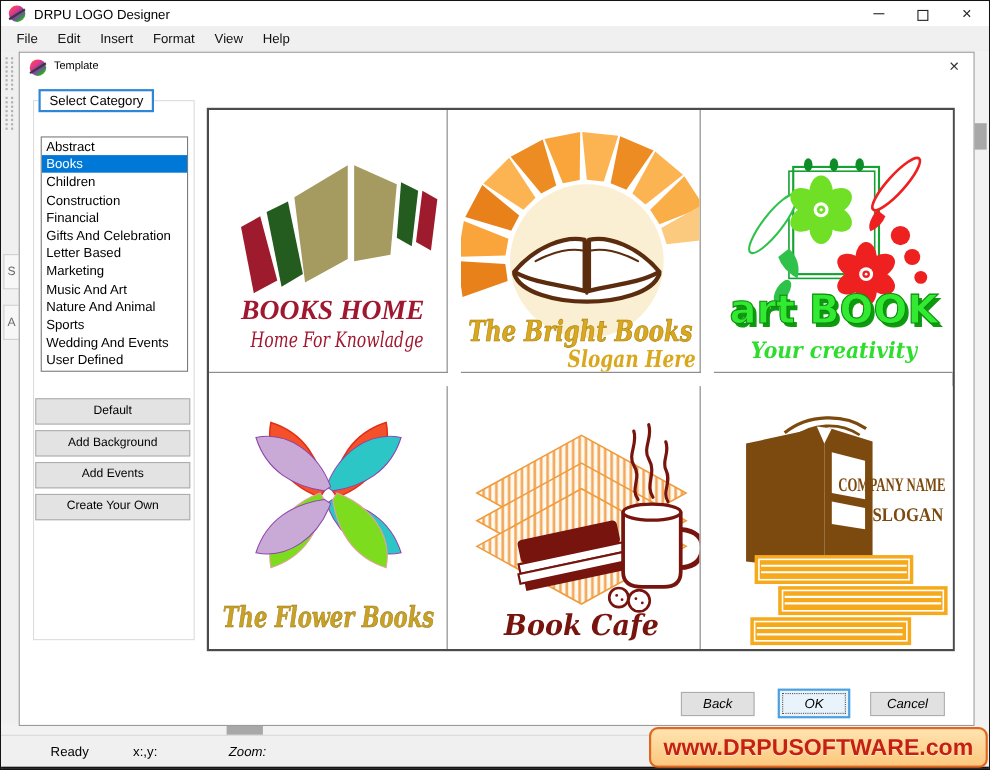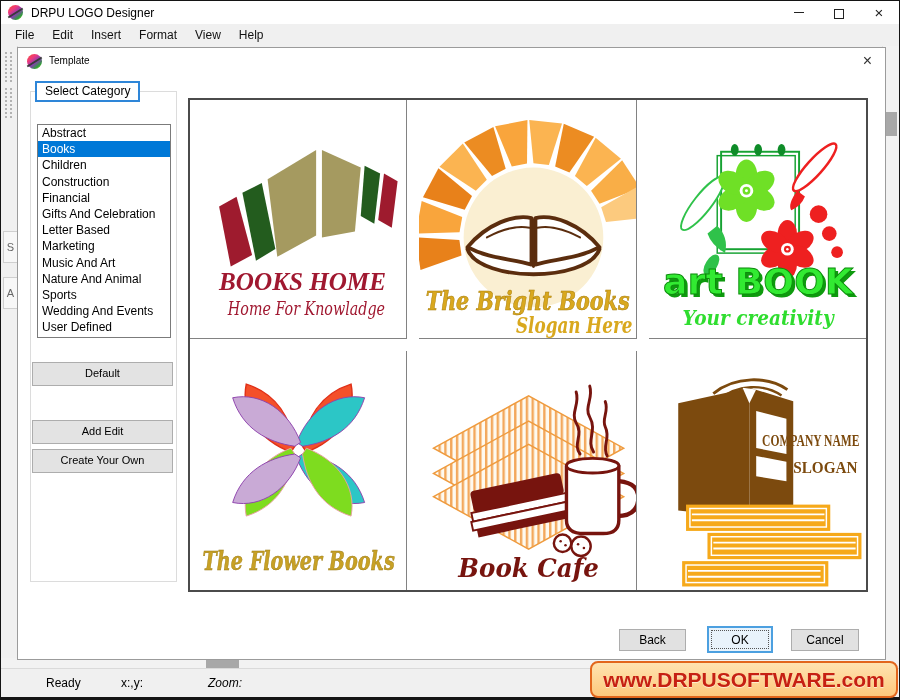--- a/index.html
+++ b/index.html
@@ -66,21 +66,21 @@
   .sb1{top:314px;} .sb2{top:343px;} .sb3{top:372px;} .sb4{top:401px;}
 
   .tgrid{position:absolute;left:170px;top:50px;width:676px;height:490px;border:2px solid #4b4b4b;
     display:grid;grid-template-columns:repeat(3,1fr);grid-template-rows:repeat(2,1fr);background:#fff;gap:12px;}
   .cell{border-right:1px solid #828282;border-bottom:1px solid #828282;overflow:hidden;cursor:default;background:#fff;}
   .cell:nth-child(3n){border-right:none;}
   .cell:nth-child(n+4){border-bottom:none;}
   .cell svg{display:block;width:100%;height:100%;}
 
   .foot-btn{position:absolute;height:22px;background:#e1e1e1;border:1px solid #adadad;font-size:12px;
-    font-family:"Liberation Sans",sans-serif;color:#000;cursor:default;}
+    font-family:"Liberation Sans",sans-serif;color:#000;cursor:default;font-style:italic;}
   .btn-back{left:601px;top:581px;width:67px;}
   .btn-ok{left:689px;top:578px;width:66px;height:27px;background:#e9f3fb;border:2px solid #4ca0e0;
     outline:1px dotted #555;outline-offset:-5px;}
   .btn-cancel{left:773px;top:581px;width:68px;}
 </style>
 </head>
 <body>
 
 <div class="screen">
 
@@ -145,21 +145,22 @@
         <div class="li">Letter Based</div>
         <div class="li">Marketing</div>
         <div class="li">Music And Art</div>
         <div class="li">Nature And Animal</div>
         <div class="li">Sports</div>
         <div class="li">Wedding And Events</div>
         <div class="li">User Defined</div>
       </div>
 
       <div class="side-btn sb1">Default</div>
-      <div class="side-btn sb3">Add Edit</div>
+      <div class="side-btn sb2">Add Background</div>
+      <div class="side-btn sb3">Add Events</div>
       <div class="side-btn sb4">Create Your Own</div>
 
       <div class="tgrid">
 
         <div class="cell">
           <svg viewBox="0 0 223 242" preserveAspectRatio="xMidYMid meet">
             <polygon points="30,108 48,98 64,158 42,170" fill="#9e1b2e"></polygon>
             <polygon points="54,94 74,84 88,152 68,164" fill="#235c1e"></polygon>
             <polygon points="80,80 130,50 130,138 90,160" fill="#a59a60"></polygon>
             <polygon points="136,50 176,68 170,134 136,140" fill="#a59a60"></polygon>

